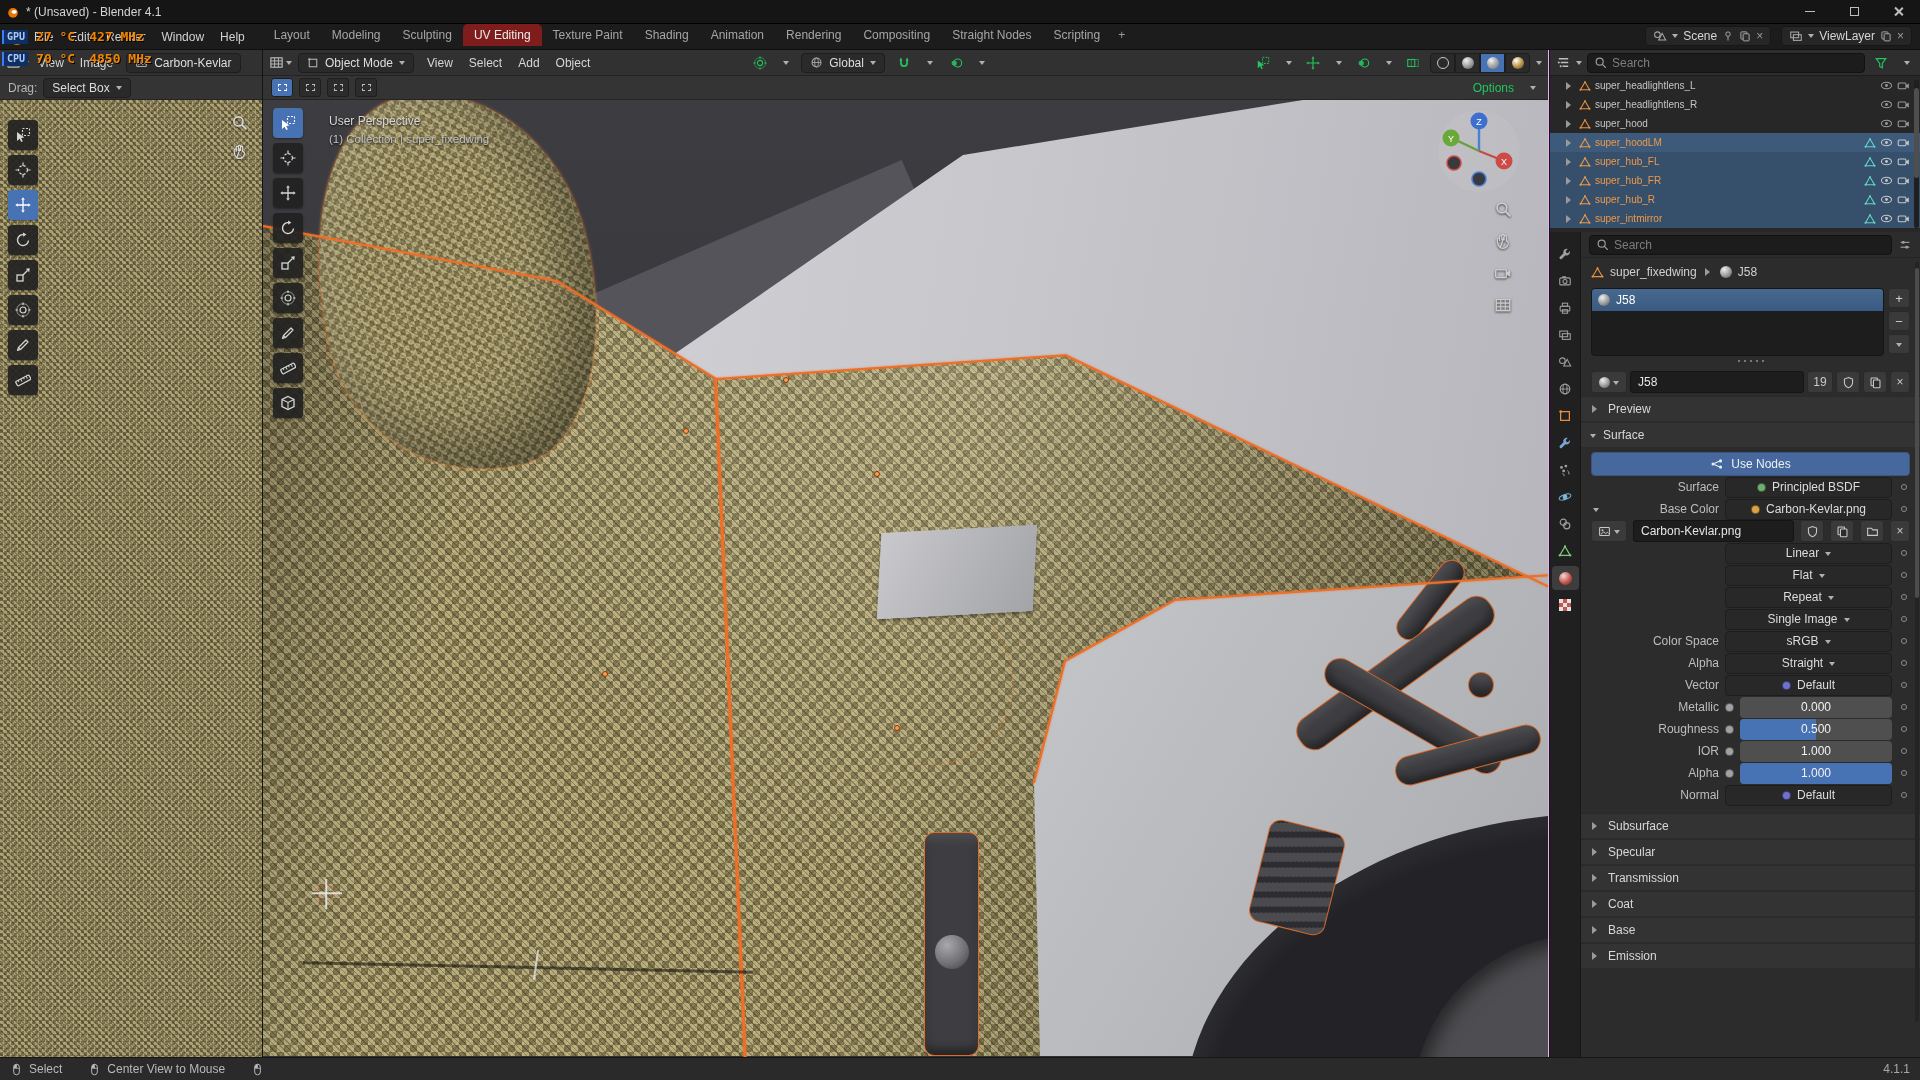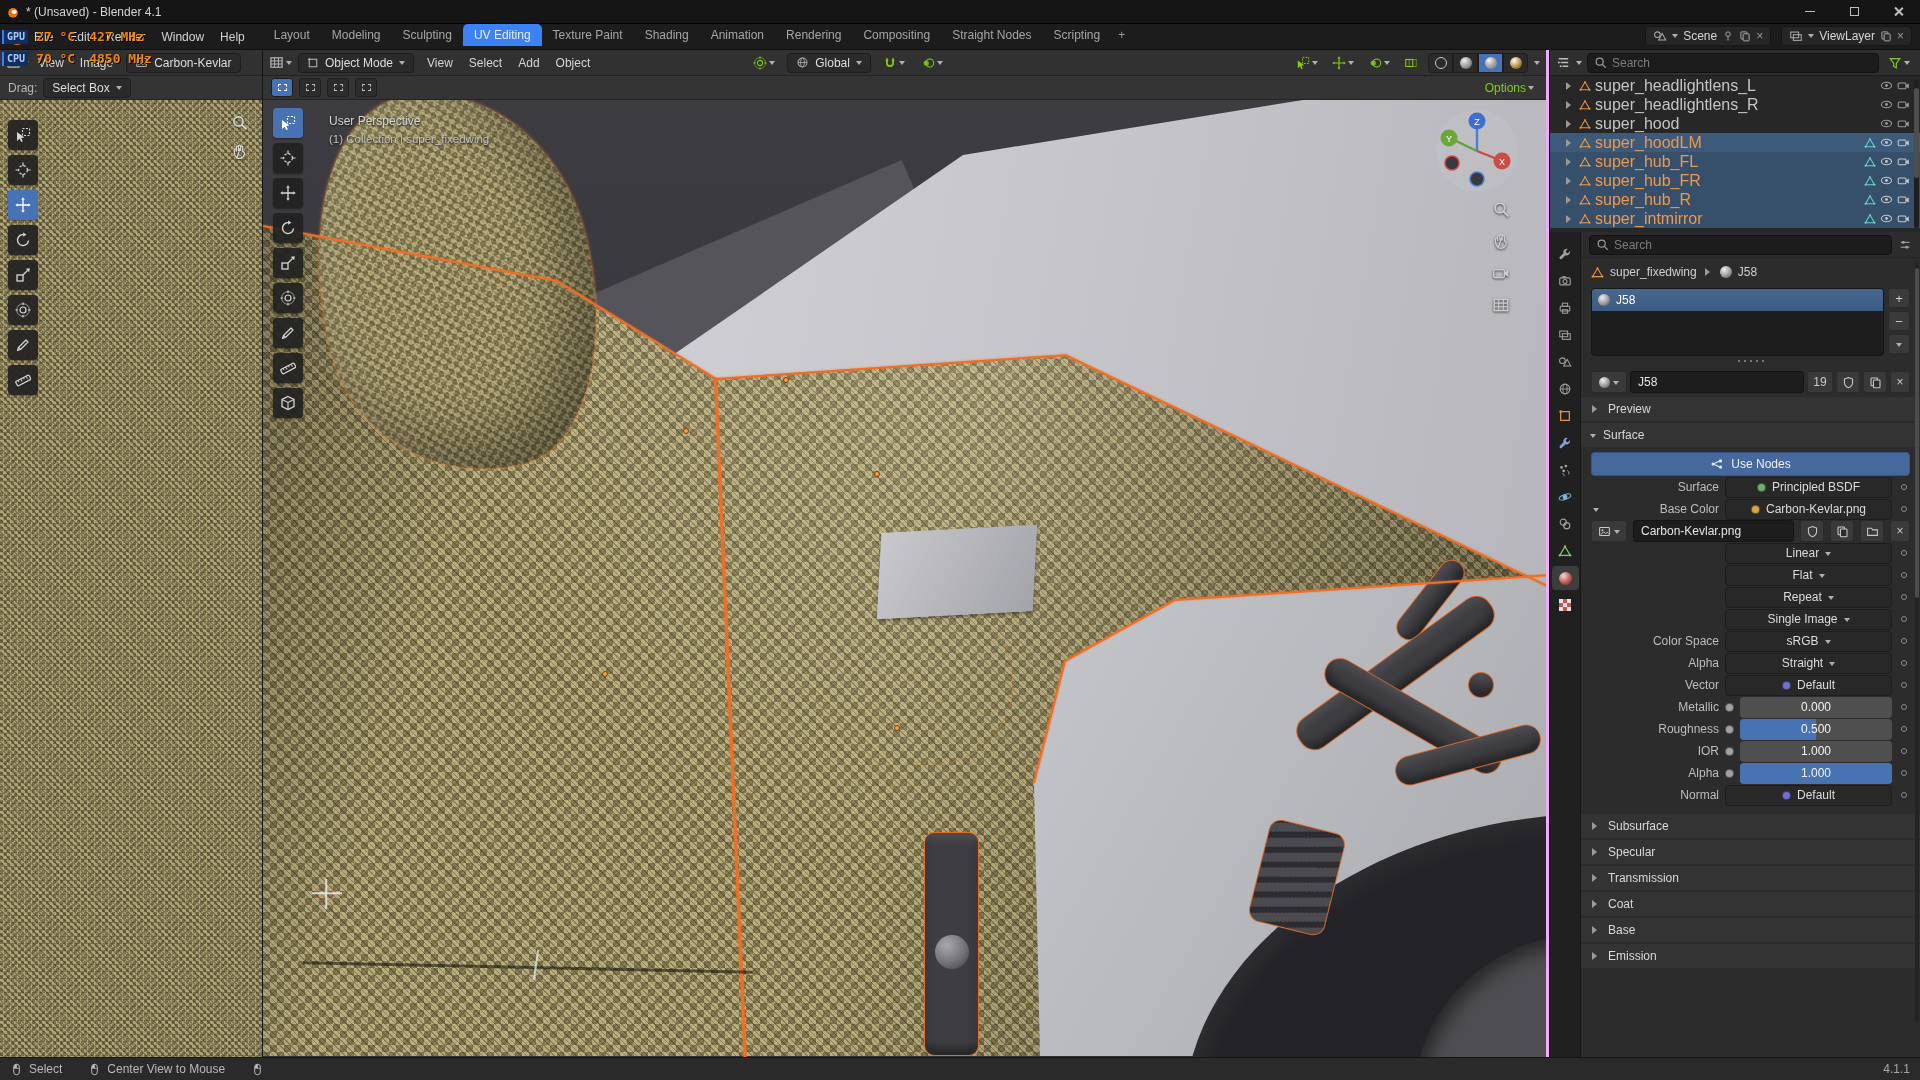--- a/index.html
+++ b/index.html
@@ -18,41 +18,41 @@
 .winbtn .clo{position:relative;width:11px;height:11px}
 .winbtn .clo::before,.winbtn .clo::after{content:"";position:absolute;left:5px;top:0;width:1.5px;height:11px;background:#bdbdbd}
 .winbtn .clo::before{transform:rotate(45deg)}.winbtn .clo::after{transform:rotate(-45deg)}
 
 
 .topbar{position:absolute;left:0;top:24px;width:1920px;height:26px;background:#1c1c1c;display:flex;align-items:flex-end;padding:0 8px;border-bottom:1px solid #101010}
 .menus{display:flex;align-items:center;height:100%}
 .menu{padding:3px 8px;color:#d2d2d2;border-radius:3px}
 .ws-tabs{display:flex;align-items:flex-start;margin-left:10px;height:100%}
 .tab{padding:4px 11px;color:#a6a6a6;border-radius:5px 5px 0 0;white-space:nowrap;font-size:12px}
-.tab.active{background:#3b82f6;color:#ececec}
+.tab.active{background:#7f1d1d;color:#ececec}
 .tab.plus{color:#9a9a9a;padding:4px 7px}
 .top-right{margin-left:auto;display:flex;align-items:center;gap:10px;height:100%;padding-bottom:2px}
 .selgrp{display:flex;align-items:center;gap:5px;background:#262626;border:1px solid #161616;border-radius:4px;padding:2px 7px;color:#d6d6d6}
 .selgrp .mini-ic{color:#a9a9a9}
 
 
 .osd{position:absolute;left:2px;top:26px;z-index:60;font-family:"DejaVu Sans Mono",monospace;font-weight:bold;font-size:13px;line-height:22px;pointer-events:none}
 .osd .row{display:flex;align-items:center;gap:0}
 .osd .tag{background:#0e2f63;color:#aec7f2;font-size:10px;padding:0 3px;margin-right:8px;line-height:14px;border-left:2px solid #3d7bff}
 .osd .val{color:#f28500;text-shadow:1px 1px 0 #000;margin-right:14px}
 
 
 .panel{position:absolute;background:#2e2e2e}
 .phdr{position:absolute;left:0;top:0;right:0;height:26px;background:#313131;border-bottom:1px solid #232323;display:flex;align-items:center;padding:0 6px;gap:2px}
 .ptools{position:absolute;left:0;top:26px;right:0;height:24px;background:#343434;border-bottom:1px solid #242424;display:flex;align-items:center;padding:0 8px;gap:6px}
 .hmenu{padding:2px 7px;color:#d6d6d6;border-radius:3px}
 .dd{display:inline-flex;align-items:center;gap:6px;background:#2a2a2a;border:1px solid #1d1d1d;border-radius:4px;height:20px;padding:0 8px;color:#dedede;white-space:nowrap}
 .cd{width:0;height:0;border:3.5px solid transparent;border-top:4px solid #b0b0b0;margin-top:4px}
 .crr{width:0;height:0;border:4px solid transparent;border-left:5px solid #9a9a9a;margin-left:2px}
-.hbtn{display:flex;align-items:center;gap:2px;padding:0 4px;color:#84cc16;height:20px;border-radius:3px}
+.hbtn{display:flex;align-items:center;gap:16px;padding:0 4px;color:#22c55e;height:20px;border-radius:3px}
 .searchbox{flex:1;height:20px;background:#1c1c1c;border:1px solid #121212;border-radius:4px;display:flex;align-items:center;gap:5px;padding:0 6px;color:#9a9a9a}
 .searchbox input{flex:1;background:transparent;border:none;outline:none;color:#cfcfcf;font-family:inherit;font-size:12px}
 .searchbox input::placeholder{color:#7d7d7d}
 
 
 .kev{background-color:#9d9063;background-image:
  repeating-linear-gradient(45deg,rgba(28,23,10,.30) 0 1px,transparent 1px 4px),
  repeating-linear-gradient(-45deg,rgba(255,255,240,.12) 0 1px,transparent 1px 4px),
  repeating-conic-gradient(#b6aa79 0% 25%,#7c724a 25% 50%)}
 .kev-s{background-size:6px 6px,6px 6px,7px 7px}
@@ -62,21 +62,21 @@
 
 .uv-panel{left:0;top:50px;width:263px;height:1007px;border-right:1px solid #141414}
 .uv-canvas{position:absolute;left:0;top:50px;right:0;bottom:0;overflow:hidden}
 .uv-dim{position:absolute;inset:0;background:rgba(0,0,0,.07)}
 .toolcol{position:absolute;display:flex;flex-direction:column;gap:5px;z-index:5}
 .tbtn{width:30px;height:30px;border-radius:4px;background:rgba(34,34,34,.92);display:flex;align-items:center;justify-content:center;color:#d6d6d6;box-shadow:0 1px 2px rgba(0,0,0,.4)}
 .tbtn.active{background:#4772b3;color:#fff}
 .navmini{position:absolute;right:14px;top:14px;display:flex;flex-direction:column;gap:12px;align-items:center;color:#d8d8d8;z-index:5;filter:drop-shadow(0 1px 1px rgba(0,0,0,.6))}
 
 
-.vp-panel{left:263px;top:50px;width:1286px;height:1007px;border-right:3px solid #f0abfc}
+.vp-panel{left:263px;top:50px;width:1286px;height:1007px;border-right:1px solid #f0abfc}
 .vp-canvas{position:absolute;left:0;top:50px;right:0;bottom:0;overflow:hidden;background:linear-gradient(180deg,#3d3d41 0%,#38383c 40%,#313135 100%)}
 .shape{position:absolute}
 .pillar{left:-40px;top:355px;width:740px;height:115px;background:#54545a;transform:rotate(-23.5deg);transform-origin:top left}
 .windshield{inset:0;background:linear-gradient(100deg,#d8d8dc 0%,#c6c6cb 55%,#b4b4ba 100%);clip-path:polygon(330px 310px,700px 55px,1040px 0px,1286px 0px,1286px 520px,760px 300px,420px 420px)}
 .hood{inset:0;clip-path:polygon(0px 126px,294px 181px,453px 279px,802px 255px,1286px 487px,1286px 956px,0px 956px)}
 .shade{position:absolute;inset:0;background:linear-gradient(105deg,rgba(0,0,0,.32) 0%,rgba(0,0,0,0) 20%,rgba(0,0,0,0) 52%,rgba(0,0,0,.16) 76%,rgba(0,0,0,.38) 100%),radial-gradient(ellipse at 56% 22%,rgba(255,255,235,.16),transparent 55%)}
 .mirror{left:55px;top:-10px;width:275px;height:385px;border-radius:46% 54% 42% 58% / 60% 46% 54% 40%;transform:rotate(-14deg);filter:drop-shadow(0 0 1.5px #ef7a2e);box-shadow:inset -20px -28px 60px rgba(0,0,0,.38),inset 12px 16px 42px rgba(255,255,240,.10)}
 .fender{inset:0;background:linear-gradient(120deg,#dadade 0%,#c3c4c8 60%,#a9aaae 100%);clip-path:polygon(777px 956px,771px 683px,802px 561px,912px 500px,1286px 475px,1286px 956px);filter:drop-shadow(0 0 1px rgba(239,122,46,.8))}
 .tire{left:920px;top:715px;width:780px;height:560px;border-radius:50%;background:#232327;transform:rotate(-6deg);box-shadow:inset 8px 10px 24px rgba(255,255,255,.05)}
 .hubdisc{left:1150px;top:835px;width:340px;height:340px;border-radius:50%;background:#4e4e52;box-shadow:inset 6px 8px 18px rgba(0,0,0,.5)}
@@ -105,21 +105,21 @@
 .ball{width:12px;height:12px;border-radius:50%;background:radial-gradient(circle at 35% 30%,#efefef,#9a9a9a 55%,#4a4a4a)}
 .ball.wire{background:none;border:1.4px solid #c7c7c7}
 .ball.mat{background:radial-gradient(circle at 35% 30%,#f4f4f4,#b3b3b3 40%,#6b6b6b)}
 .ball.rend{background:radial-gradient(circle at 35% 30%,#fff,#c9a25a 45%,#51411f)}
 
 
 .right-col{left:1549px;top:50px;width:371px;height:1007px;background:#262626;border-left:1px solid #141414}
 .outliner-hdr{position:absolute;left:0;top:0;right:0;height:26px;background:#2e2e2e;border-bottom:1px solid #1b1b1b;display:flex;align-items:center;gap:5px;padding:0 6px}
 .outliner-body{position:absolute;left:0;top:26px;right:0;height:156px;background:#272727;overflow:hidden}
 .orow{height:19px;display:flex;align-items:center;gap:4px;padding:0 10px 0 14px;color:#c5c5c5}
-.orow .name{font-size:16px;white-space:nowrap;overflow:hidden;text-overflow:ellipsis}
+.orow .name{font-size:10px;white-space:nowrap;overflow:hidden;text-overflow:ellipsis}
 .orow .sp{flex:1}
 .orow.sel{background:#36506b}
 .orow.sel .name{color:#f early}
 .orow.sel .name{color:#ef9848}
 .orow.active-row{background:#3d5a7a}
 .oscroll{position:absolute;right:1px;top:4px;width:5px;height:148px;background:#1f1f1f;border-radius:3px}
 .oscroll .thumb{position:absolute;left:0;top:8px;width:5px;height:90px;background:#4e4e4e;border-radius:3px}
 .props{position:absolute;left:0;top:182px;right:0;bottom:0;display:flex}
 .props-tabs{width:31px;background:#202020;display:flex;flex-direction:column;align-items:center;gap:3px;padding-top:10px;border-right:1px solid #171717}
 .ptab{width:27px;height:24px;border-radius:4px;display:flex;align-items:center;justify-content:center;color:#9f9f9f}

